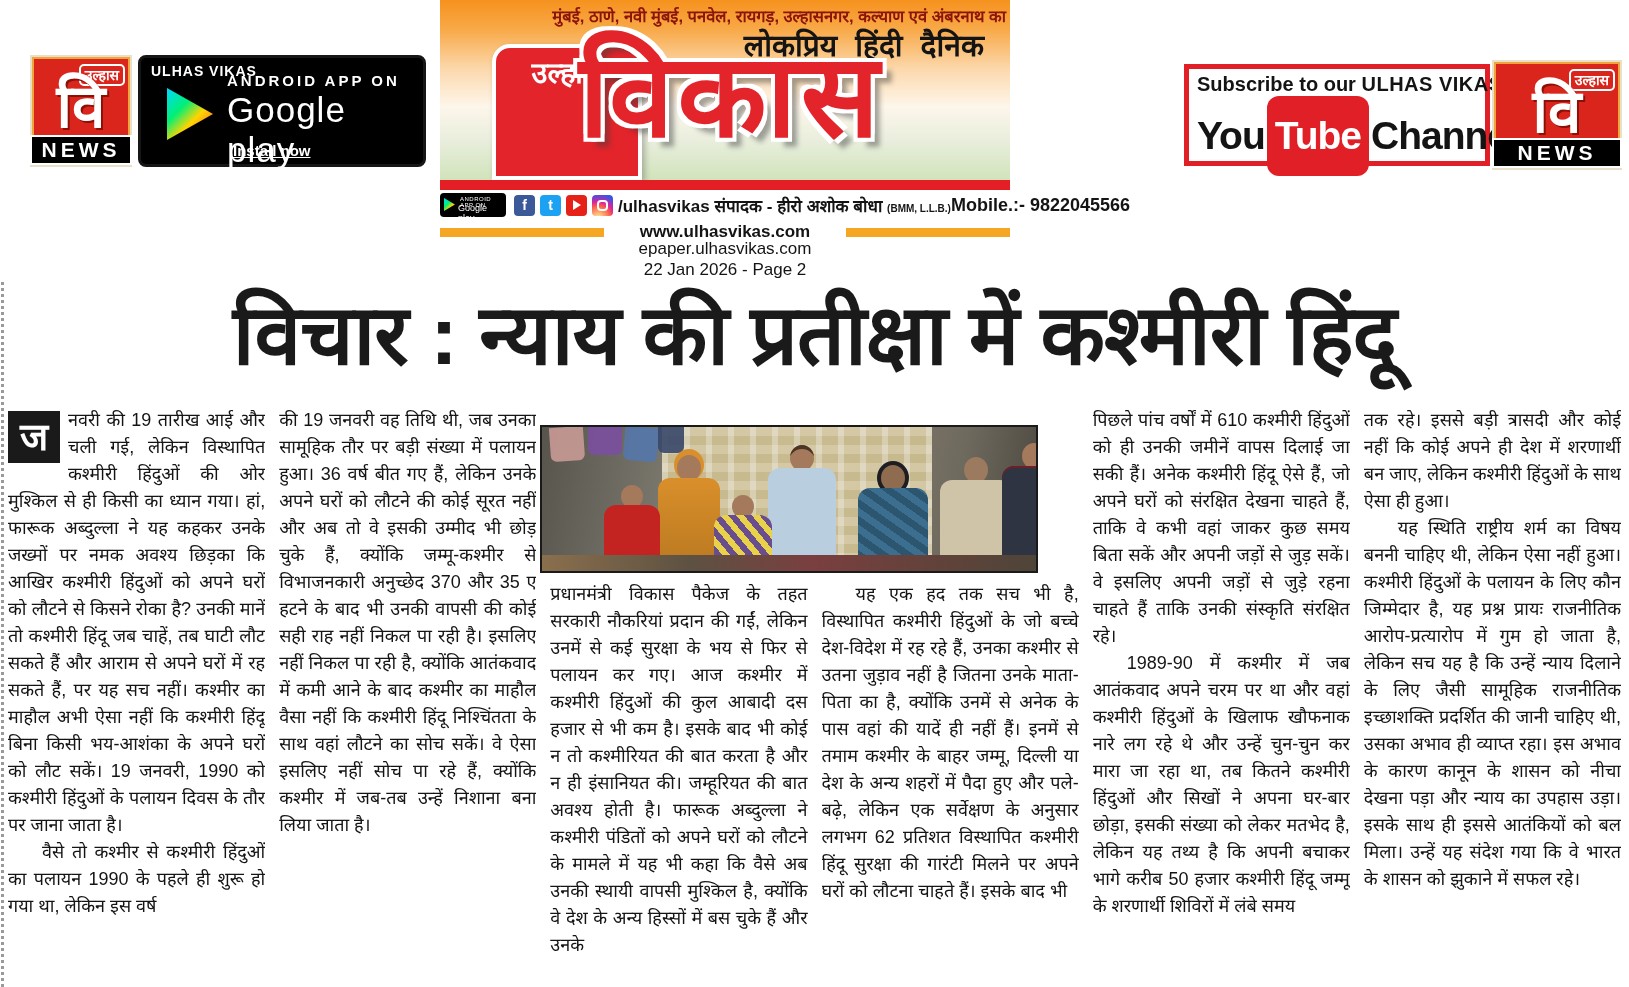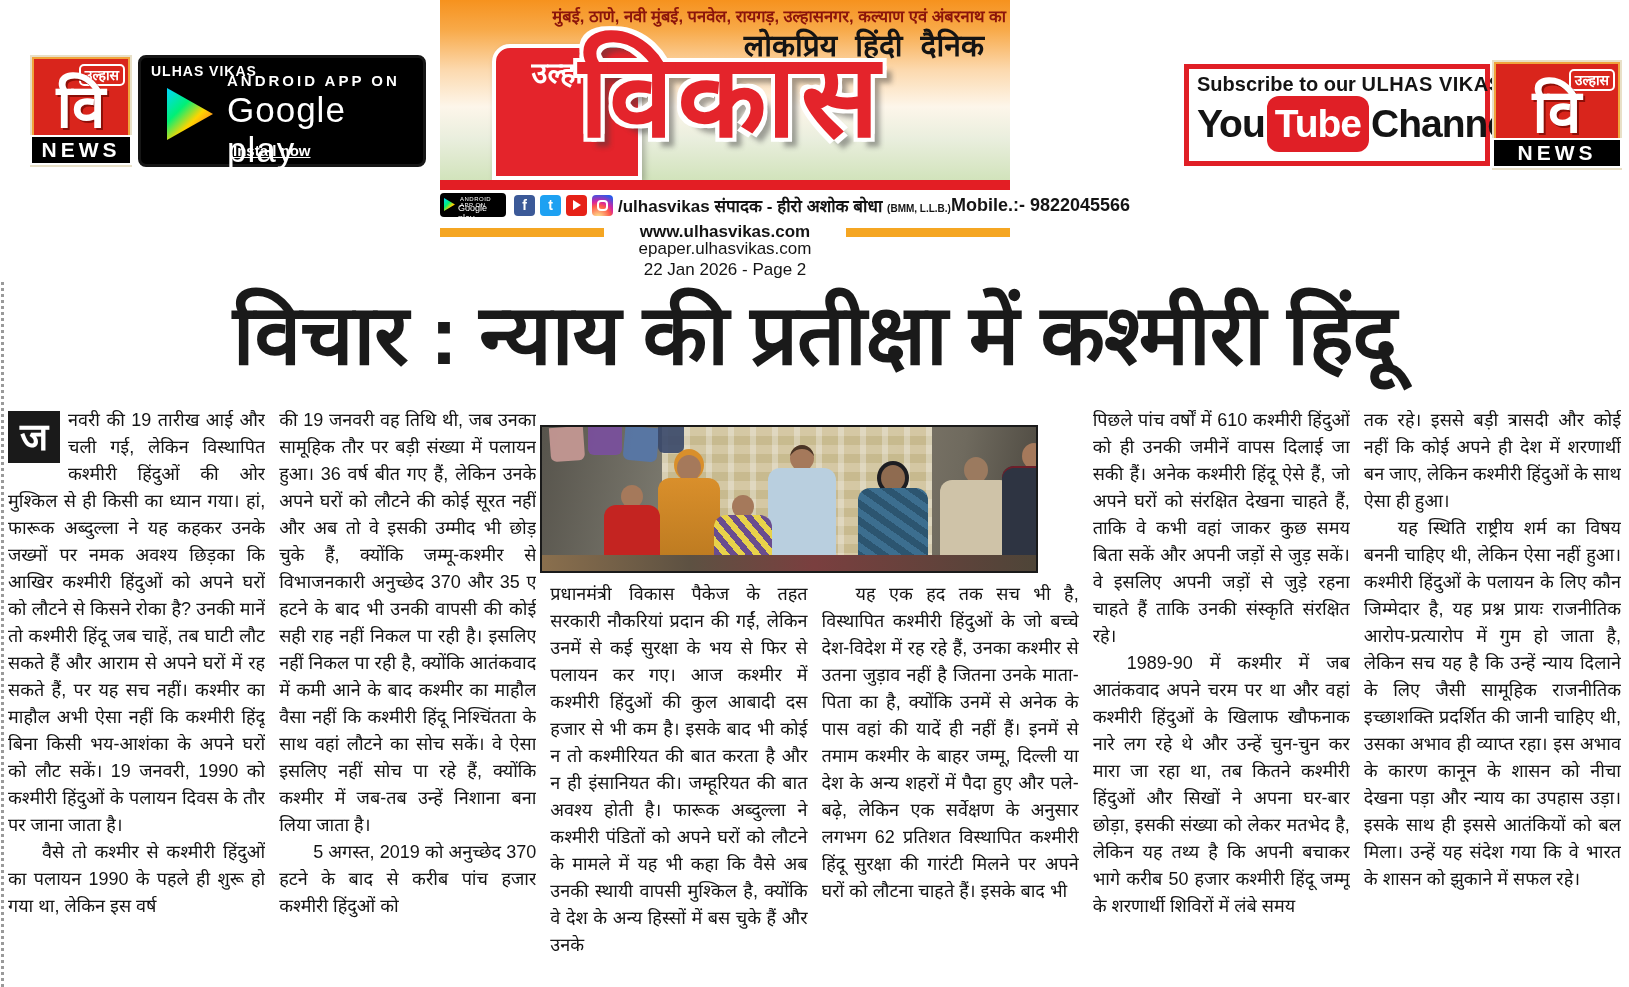--- a/index.html
+++ b/index.html
@@ -69,21 +69,21 @@
   .site-bar .url { padding:0 12px; font-size:17px; font-weight:bold; }
   .mh-meta { position:absolute; left:0; right:0; top:238px; text-align:center; font-size:17px; line-height:21px; }
 
   
   .right-block { position:absolute; left:1152px; top:58px; width:470px; height:114px; }
   .sub-box { position:absolute; left:32px; top:6px; width:306px; height:102px; background:#fff;
     border:5px solid #e01f26; box-shadow:0 0 0 2px #fff inset; padding:4px 8px; }
   .sub-l1 { font-size:20px; font-weight:bold; white-space:nowrap; }
   .sub-l1 .brand { font-size:20px; letter-spacing:.5px; }
   .sub-l2 { font-size:39px; font-weight:bold; line-height:48px; white-space:nowrap; letter-spacing:-1px; }
-  .tube { display:inline-block; background:#e01f26; color:#fff; border-radius:12px; padding:4px 8px; margin:0 2px; }
+  .tube { display:inline-block; background:#e01f26; color:#fff; border-radius:12px; padding:16px 8px; margin:0 2px; }
   .right-logo { position:absolute; right:0; top:2px; width:130px; height:110px; }
 
   
   .headline { position:absolute; left:8px; right:8px; top:276px; height:124px; overflow:hidden;
     font-size:84px; line-height:118px; font-weight:900; color:#1a1a1a; text-align:center;
     white-space:nowrap; letter-spacing:-1px; }
 
   
   .article { position:absolute; left:8px; top:407px; width:1613px; bottom:4px;
     display:flex; gap:14px; }
@@ -251,21 +251,20 @@
       <div class="bedding"></div>
     </div>
 
     <div class="col">
       <p class="para"><span class="dropcap">ज</span><span>नवरी की 19 तारीख आई और चली गई, लेकिन विस्थापित कश्मीरी हिंदुओं की ओर मुश्किल से ही किसी का ध्यान गया। हां, फारूक अब्दुल्ला ने यह कहकर उनके जख्मों पर नमक अवश्य छिड़का कि आखिर कश्मीरी हिंदुओं को अपने घरों को लौटने से किसने रोका है? उनकी मानें तो कश्मीरी हिंदू जब चाहें, तब घाटी लौट सकते हैं और आराम से अपने घरों में रह सकते हैं, पर यह सच नहीं। कश्मीर का माहौल अभी ऐसा नहीं कि कश्मीरी हिंदू बिना किसी भय-आशंका के अपने घरों को लौट सकें। 19 जनवरी, 1990 को कश्मीरी हिंदुओं के पलायन दिवस के तौर पर जाना जाता है।</span></p>
       <p class="para indent">वैसे तो कश्मीर से कश्मीरी हिंदुओं का पलायन 1990 के पहले ही शुरू हो गया था, लेकिन इस वर्ष</p>
     </div>
 
     <div class="col">
       <p class="para">की 19 जनवरी वह तिथि थी, जब उनका सामूहिक तौर पर बड़ी संख्या में पलायन हुआ। 36 वर्ष बीत गए हैं, लेकिन उनके अपने घरों को लौटने की कोई सूरत नहीं और अब तो वे इसकी उम्मीद भी छोड़ चुके हैं, क्योंकि जम्मू-कश्मीर से विभाजनकारी अनुच्छेद 370 और 35 ए हटने के बाद भी उनकी वापसी की कोई सही राह नहीं निकल पा रही है। इसलिए नहीं निकल पा रही है, क्योंकि आतंकवाद में कमी आने के बाद कश्मीर का माहौल वैसा नहीं कि कश्मीरी हिंदू निश्चिंतता के साथ वहां लौटने का सोच सकें। वे ऐसा इसलिए नहीं सोच पा रहे हैं, क्योंकि कश्मीर में जब-तब उन्हें निशाना बना लिया जाता है।</p>
-      <p class="para indent">5 अगस्त, 2019 को अनुच्छेद 370 हटने के बाद से करीब पांच हजार कश्मीरी हिंदुओं को</p>
     </div>
 
     <div class="col under-photo">
       <p class="para">प्रधानमंत्री विकास पैकेज के तहत सरकारी नौकरियां प्रदान की गईं, लेकिन उनमें से कई सुरक्षा के भय से फिर से पलायन कर गए। आज कश्मीर में कश्मीरी हिंदुओं की कुल आबादी दस हजार से भी कम है। इसके बाद भी कोई न तो कश्मीरियत की बात करता है और न ही इंसानियत की। जम्हूरियत की बात अवश्य होती है। फारूक अब्दुल्ला ने कश्मीरी पंडितों को अपने घरों को लौटने के मामले में यह भी कहा कि वैसे अब उनकी स्थायी वापसी मुश्किल है, क्योंकि वे देश के अन्य हिस्सों में बस चुके हैं और उनके</p>
     </div>
 
     <div class="col under-photo">
       <p class="para indent">यह एक हद तक सच भी है, विस्थापित कश्मीरी हिंदुओं के जो बच्चे देश-विदेश में रह रहे हैं, उनका कश्मीर से उतना जुड़ाव नहीं है जितना उनके माता-पिता का है, क्योंकि उनमें से अनेक के पास वहां की यादें ही नहीं हैं। इनमें से तमाम कश्मीर के बाहर जम्मू, दिल्ली या देश के अन्य शहरों में पैदा हुए और पले-बढ़े, लेकिन एक सर्वेक्षण के अनुसार लगभग 62 प्रतिशत विस्थापित कश्मीरी हिंदू सुरक्षा की गारंटी मिलने पर अपने घरों को लौटना चाहते हैं। इसके बाद भी</p>
     </div>
 

